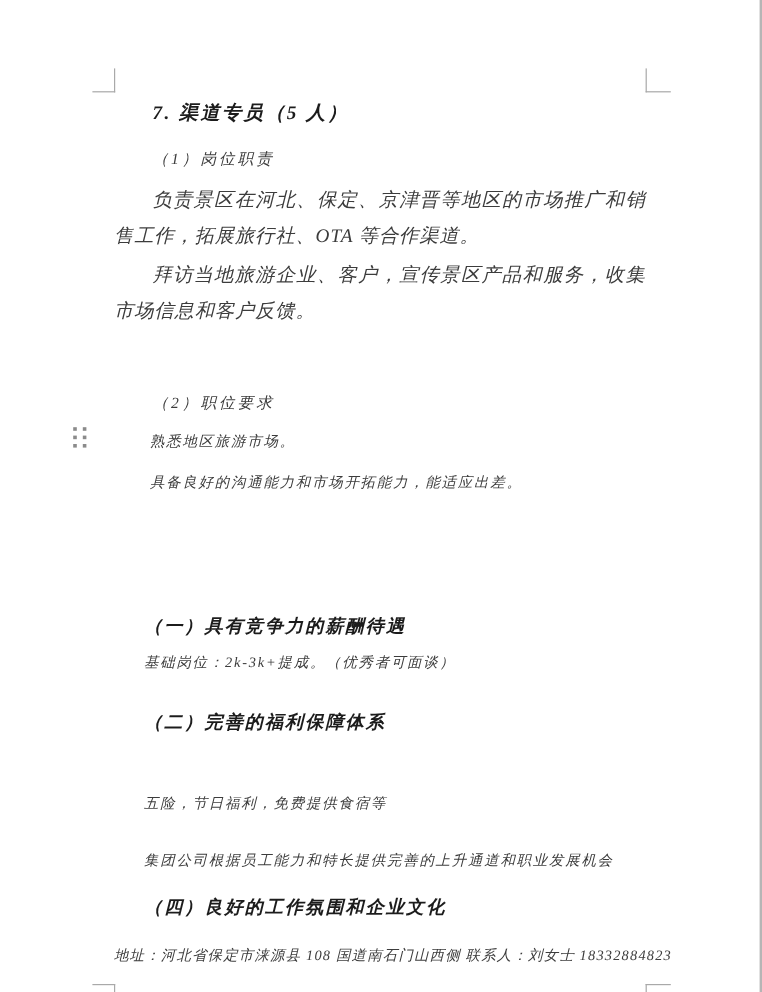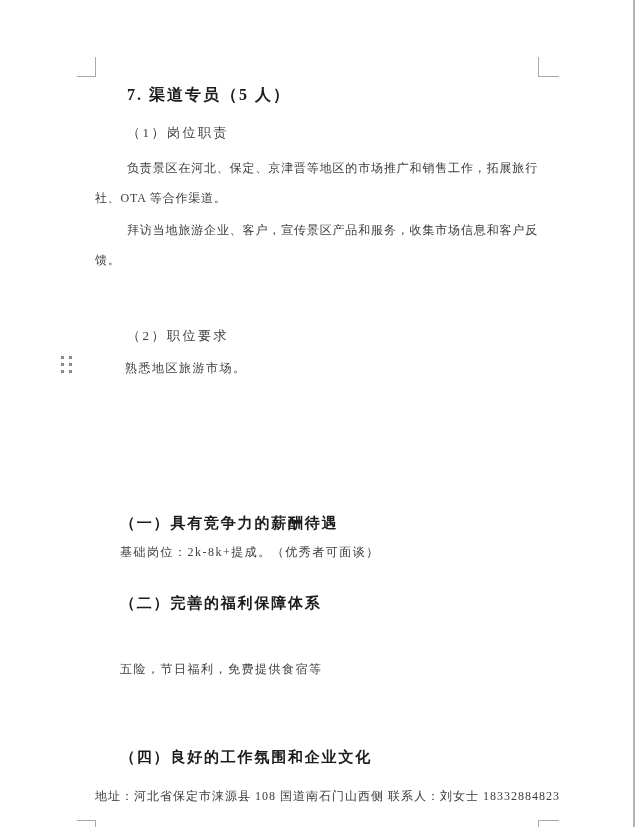--- a/index.html
+++ b/index.html
@@ -6,20 +6,21 @@
   body{
     font-family:"Liberation Serif","DejaVu Serif",serif;
     background:#ffffff;
   }
   .page{
     position:relative;
     width:635px;
     height:827px;
     background:var(--page-bg,#ffffff);
     overflow:hidden;
+    font-style:italic;
   }
   .abs{position:absolute;}
   
   .edge-line{
     position:absolute;top:0;right:0;width:2px;height:827px;
     background:var(--edge-line,#b5b5b5);
   }
   .crop{position:absolute;}
   .crop.tl{left:77px;top:57px;width:18px;height:19px;border-right:1px solid var(--crop-mark,#a9a9a9);border-bottom:1px solid var(--crop-mark,#a9a9a9);}
   .crop.tr{left:538px;top:57px;width:20px;height:19px;border-left:1px solid var(--crop-mark,#a9a9a9);border-bottom:1px solid var(--crop-mark,#a9a9a9);}
@@ -39,21 +40,21 @@
   }
   .sub{
     font-size:13px;letter-spacing:2.5px;line-height:18px;
     color:var(--text,#3c3c3c);white-space:nowrap;
   }
   .body-line{
     font-size:12px;letter-spacing:1.5px;line-height:17px;
     color:var(--text,#3c3c3c);white-space:nowrap;text-align:center;
   }
   .para{
-    width:443px;font-size:12px;letter-spacing:0.8px;line-height:30px;
+    width:443px;font-size:16px;letter-spacing:0.8px;line-height:30px;
     text-align:justify;text-indent:32px;word-break:break-all;
     color:var(--text,#3c3c3c);
   }
   .bh{
     font-size:15px;font-weight:bold;letter-spacing:1.8px;line-height:20px;
     color:var(--heading,#1c1c1c);white-space:nowrap;text-align:center;
   }
   .footer-line{
     font-size:12px;letter-spacing:1px;line-height:18px;
     color:var(--text,#3c3c3c);white-space:nowrap;
@@ -82,26 +83,28 @@
   <div class="abs h1" style="left:127px;top:84px;">7. 渠道专员（5 人）</div>
 
   <div class="abs sub" style="left:127px;top:124px;">（1）岗位职责</div>
 
   <div class="abs para" style="left:95px;top:153px;">负责景区在河北、保定、京津晋等地区的市场推广和销售工作，拓展旅行社、OTA 等合作渠道。</div>
   <div class="abs para" style="left:95px;top:215px;">拜访当地旅游企业、客户，宣传景区产品和服务，收集市场信息和客户反馈。</div>
 
   <div class="abs sub" style="left:127px;top:327px;">（2）职位要求</div>
 
   <div class="abs body-line" style="left:125px;top:360px;">熟悉地区旅游市场。</div>
+  <div class="abs body-line" style="left:125px;top:394px;">具备良好的沟通能力和市场开拓能力，能适应出差。</div>
 
 
   <div class="abs bh" style="left:120px;top:513px;">（一）具有竞争力的薪酬待遇</div>
-  <div class="abs body-line" style="left:120px;top:544px;">基础岗位：2k-8k+提成。（优秀者可面谈）</div>
+  <div class="abs body-line" style="left:120px;top:544px;">基础岗位：2k-3k+提成。（优秀者可面谈）</div>
 
   <div class="abs bh" style="left:120px;top:593px;">（二）完善的福利保障体系</div>
   <div class="abs body-line" style="left:120px;top:661px;">五险，节日福利，免费提供食宿等</div>
 
+  <div class="abs body-line" style="left:120px;top:709px;">集团公司根据员工能力和特长提供完善的上升通道和职业发展机会</div>
 
   <div class="abs bh" style="left:120px;top:747px;">（四）良好的工作氛围和企业文化</div>
 
   <div class="abs footer-line" style="left:95px;top:787px;">地址：河北省保定市涞源县 108 国道南石门山西侧 联系人：刘女士 18332884823</div>
 
 </div>
 
 </body></html>

